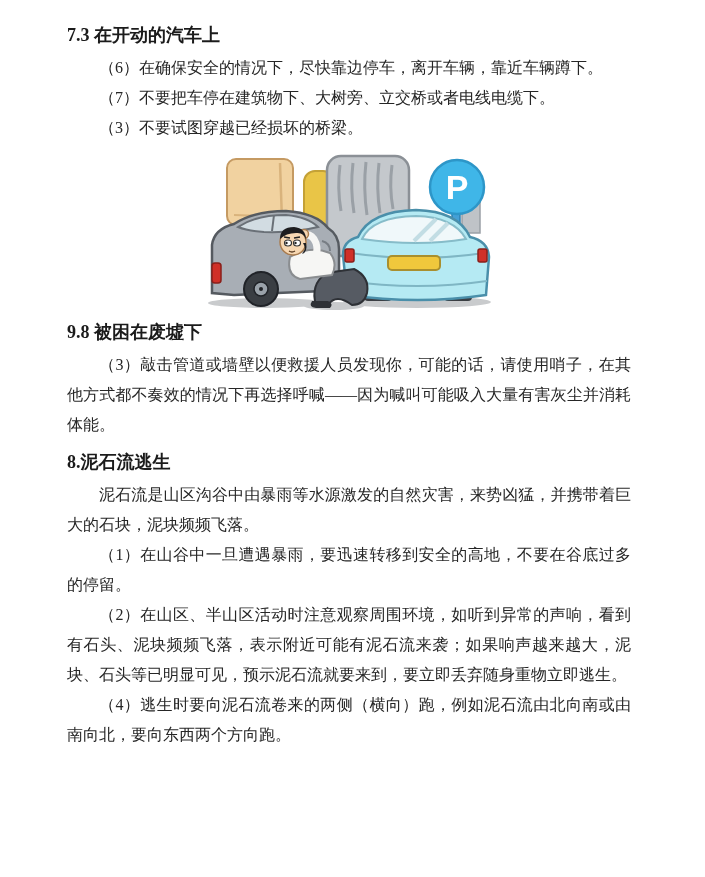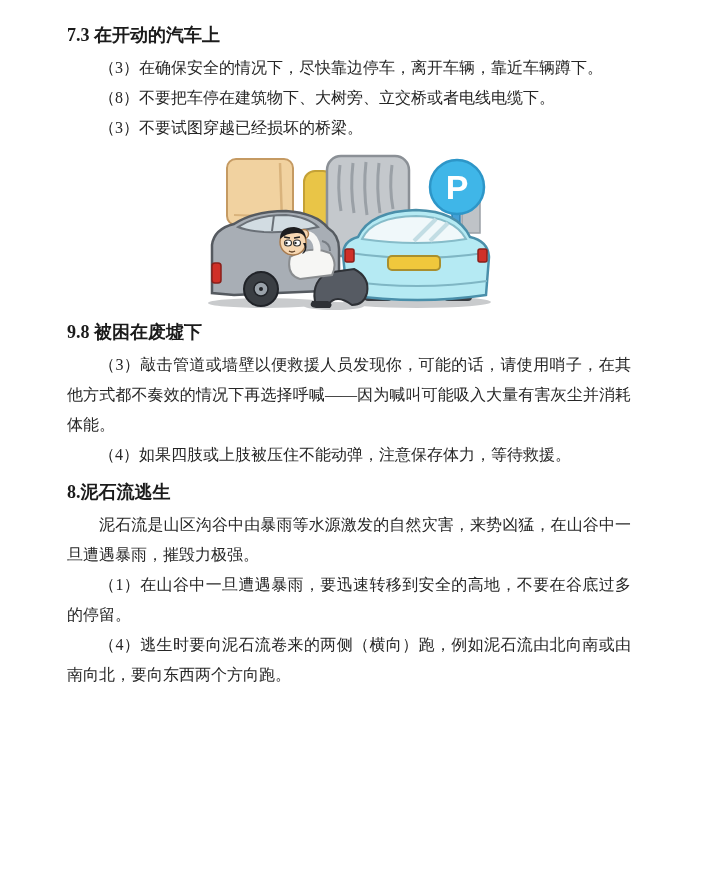--- a/index.html
+++ b/index.html
@@ -47,22 +47,22 @@
     display: block;
   }
 </style>
 </head>
 <body>
 
 <div class="page">
 
   <div class="section">
     <h2 class="section-heading">7.3 在开动的汽车上</h2>
-    <p class="body-para">（3）在确保安全的情况下，尽快靠边停车，离开车辆，靠近车辆蹲下。</p>
-    <p class="body-para">（8）不要把车停在建筑物下、大树旁、立交桥或者电线电缆下。</p>
+    <p class="body-para">（6）在确保安全的情况下，尽快靠边停车，离开车辆，靠近车辆蹲下。</p>
+    <p class="body-para">（7）不要把车停在建筑物下、大树旁、立交桥或者电线电缆下。</p>
     <p class="body-para">（3）不要试图穿越已经损坏的桥梁。</p>
   </div>
 
   <figure class="illustration">
     <svg width="290" height="157" viewBox="0 0 290 157" xmlns="http://www.w3.org/2000/svg">
 
       <g>
         <rect x="23" y="6" width="66" height="66" rx="9" stroke="#c59a62" stroke-width="2" fill="#f1d2a0"></rect>
         <line x1="76" y1="10" x2="78" y2="68" stroke-width="2.5" stroke="#d9b37c"></line>
         <line x1="30" y1="62" x2="84" y2="64" stroke-width="2" stroke="#d9b37c"></line>
@@ -137,23 +137,23 @@
         <circle cx="91.5" cy="90" r="1.2" fill="#222"></circle>
         <path d="M80 84 l6 1 M90 85 l6 -1" stroke="#222" stroke-width="1.4" fill="none"></path>
         <path d="M85 98 q3 2 6 0" stroke="#5a3c22" stroke-width="1.4" fill="none"></path>
       </g>
     </svg>
   </figure>
 
   <div class="section">
     <h2 class="section-heading">9.8 被困在废墟下</h2>
     <p class="body-para">（3）敲击管道或墙壁以便救援人员发现你，可能的话，请使用哨子，在其他方式都不奏效的情况下再选择呼喊——因为喊叫可能吸入大量有害灰尘并消耗体能。</p>
-    <p class="body-para">（4）如果四肢或上肢被压住不能动弹，注意保存体力，等待救援。</p>
   </div>
 
   <div class="section">
     <h2 class="section-heading">8.泥石流逃生</h2>
-    <p class="body-para">泥石流是山区沟谷中由暴雨等水源激发的自然灾害，来势凶猛，在山谷中一旦遭遇暴雨，摧毁力极强。</p>
+    <p class="body-para">泥石流是山区沟谷中由暴雨等水源激发的自然灾害，来势凶猛，并携带着巨大的石块，泥块频频飞落。</p>
     <p class="body-para">（1）在山谷中一旦遭遇暴雨，要迅速转移到安全的高地，不要在谷底过多的停留。</p>
+    <p class="body-para">（2）在山区、半山区活动时注意观察周围环境，如听到异常的声响，看到有石头、泥块频频飞落，表示附近可能有泥石流来袭；如果响声越来越大，泥块、石头等已明显可见，预示泥石流就要来到，要立即丢弃随身重物立即逃生。</p>
     <p class="body-para">（4）逃生时要向泥石流卷来的两侧（横向）跑，例如泥石流由北向南或由南向北，要向东西两个方向跑。</p>
   </div>
 
 </div>
 
 </body></html>

